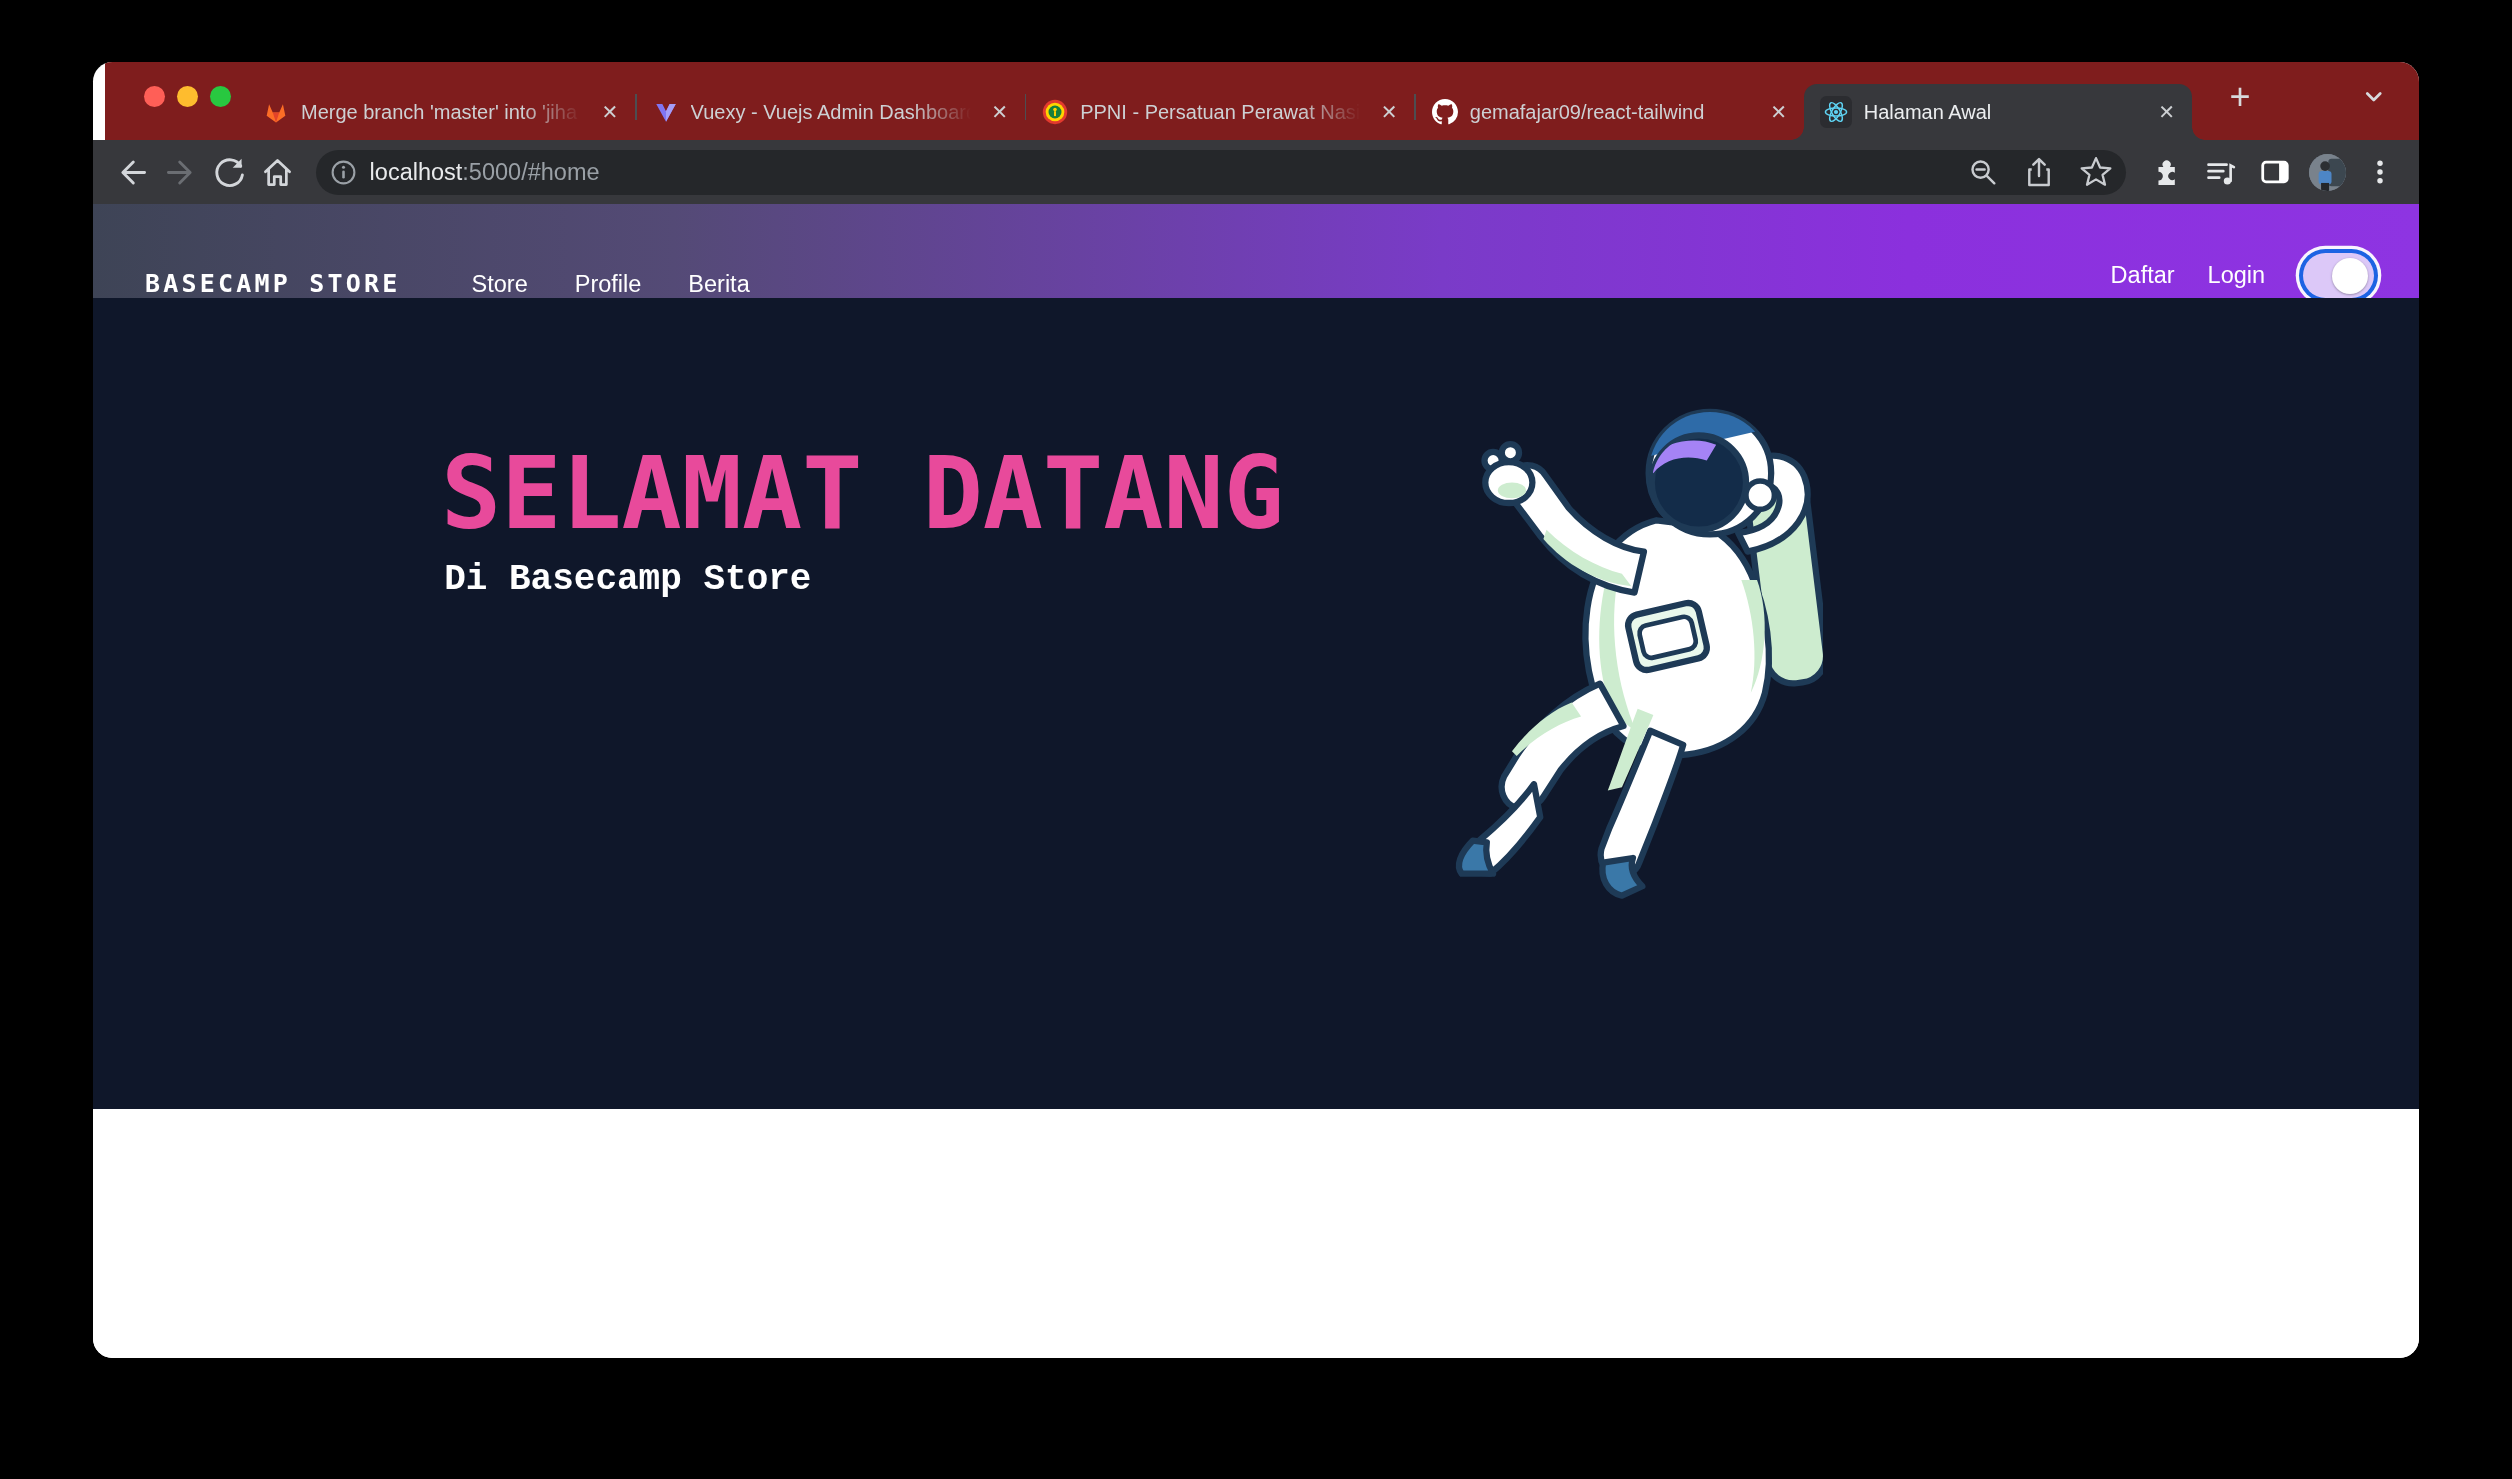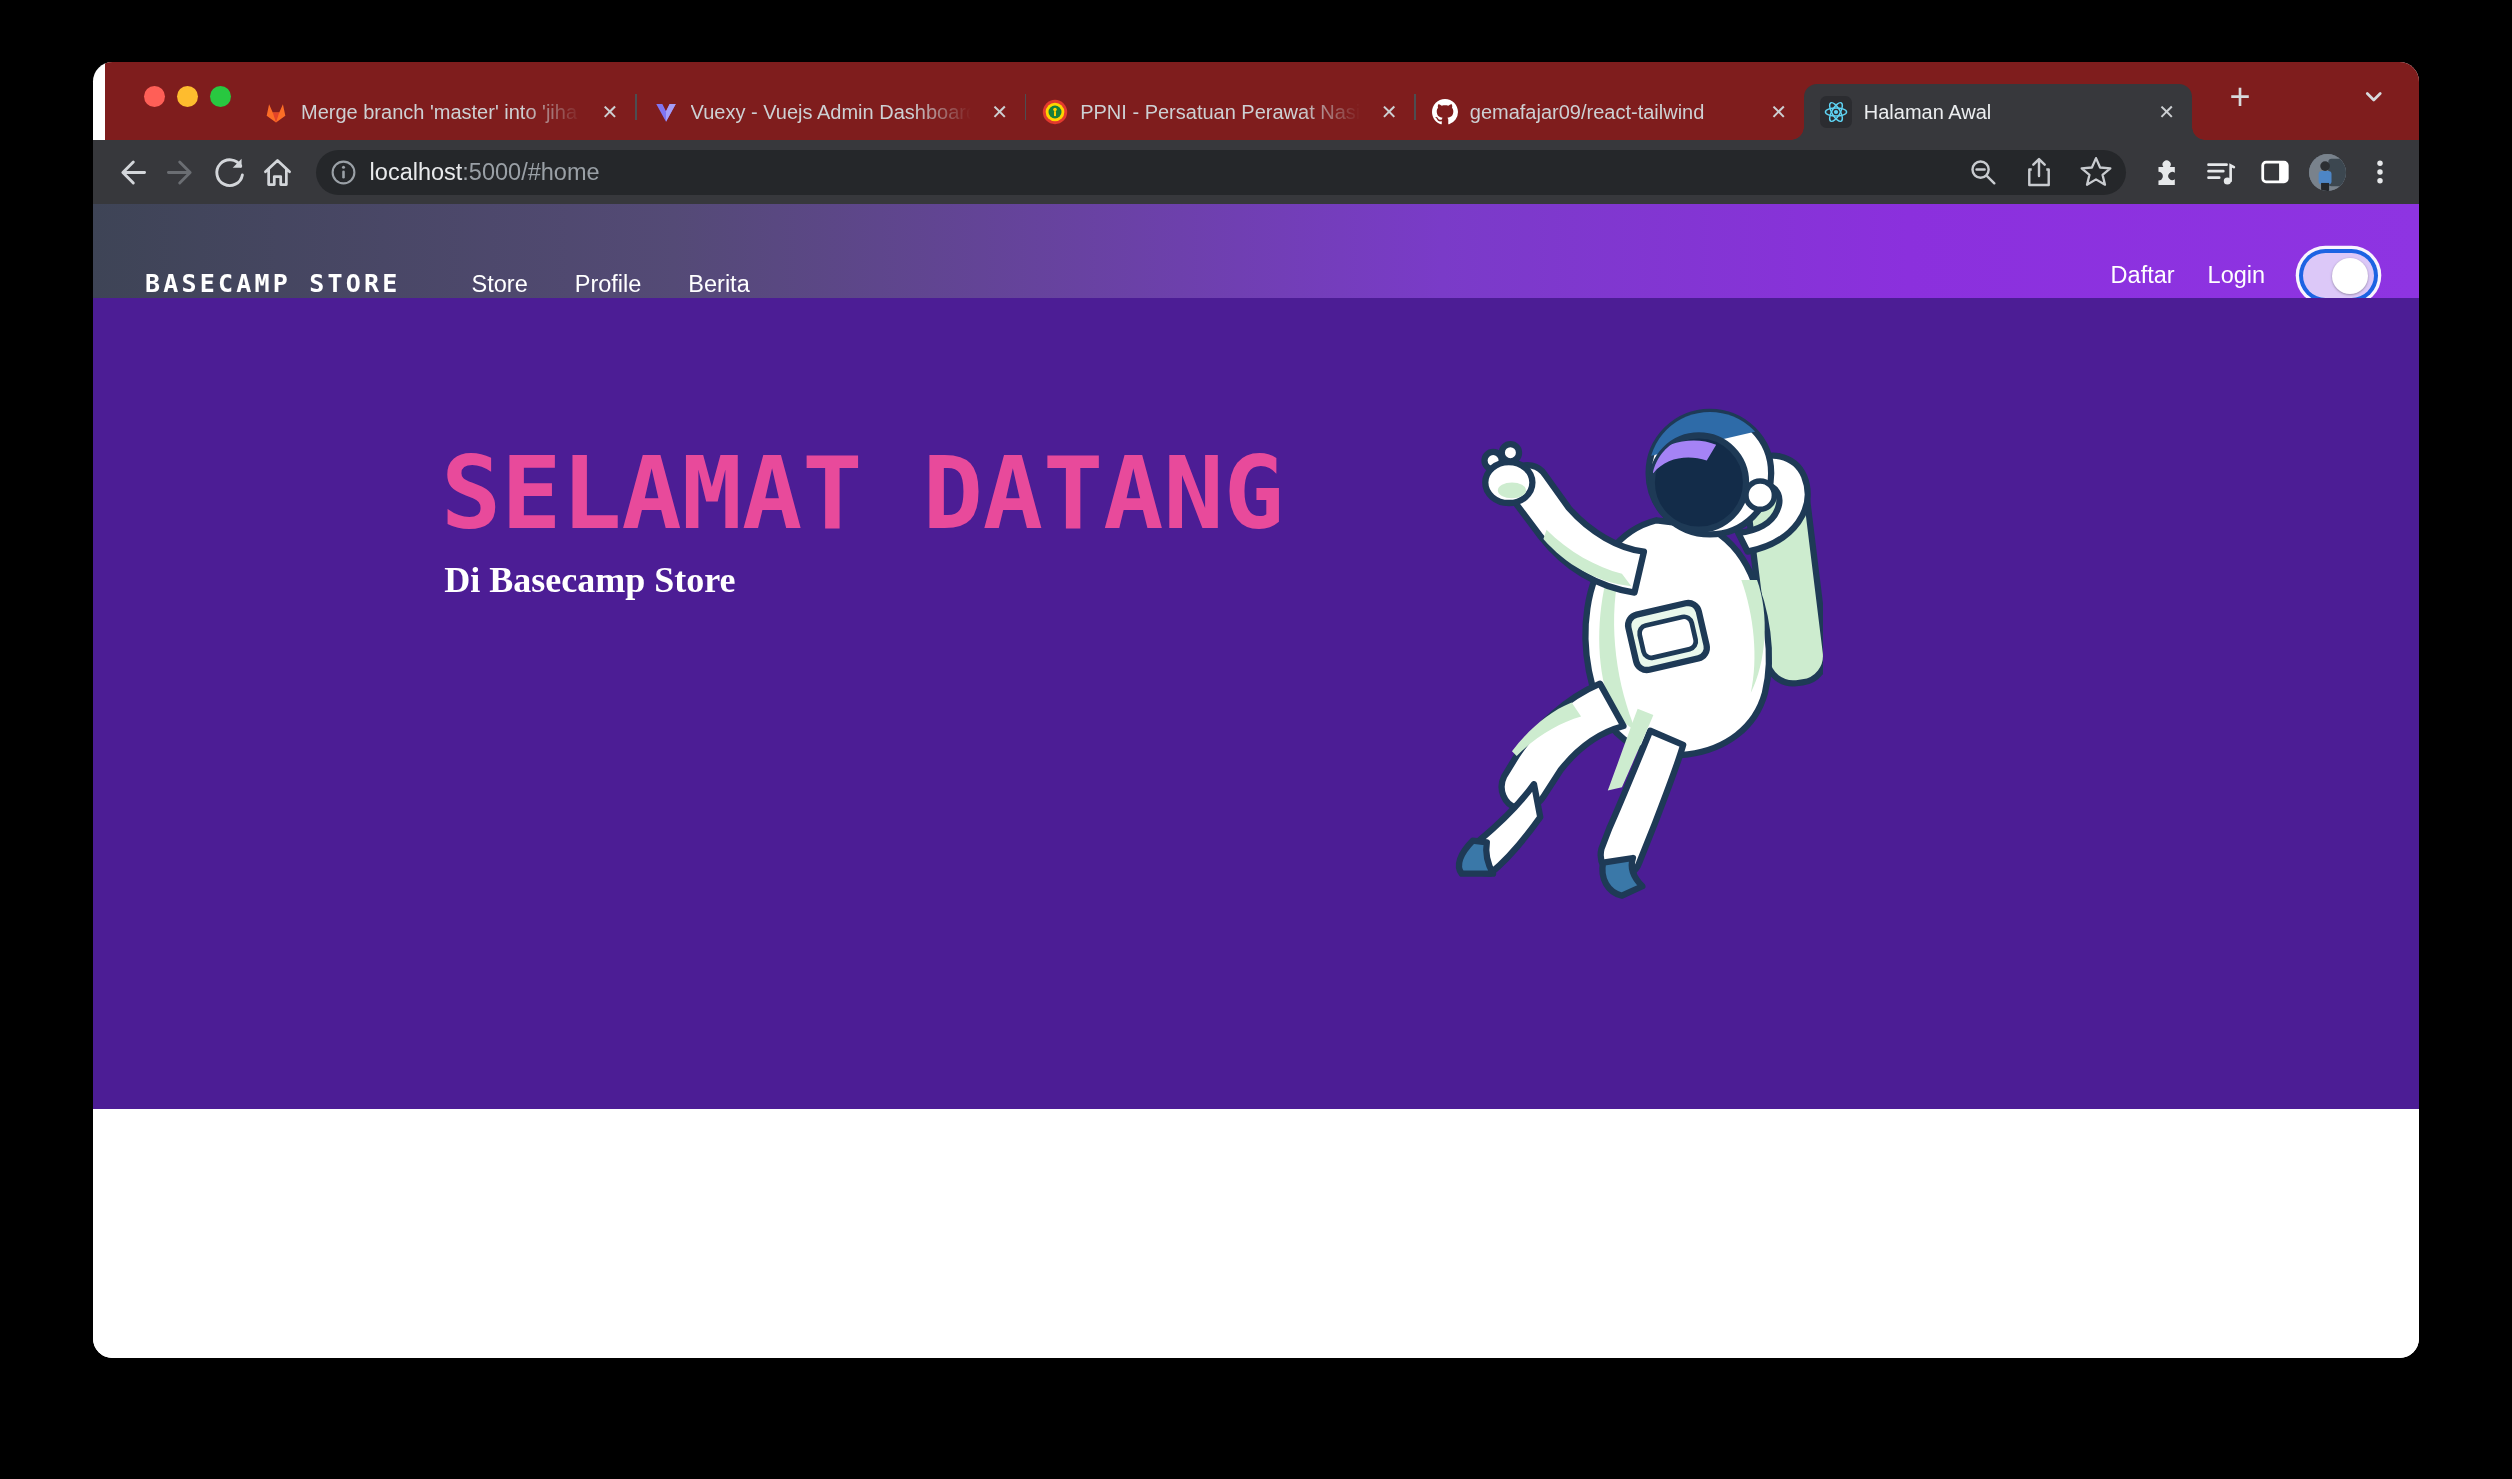--- a/index.html
+++ b/index.html
@@ -54,25 +54,25 @@
   .brand{margin-left:52px;font-family:"DejaVu Sans Mono",monospace;font-weight:bold;font-size:25px;
          letter-spacing:3.2px;white-space:nowrap;}
   .navlinks{display:flex;gap:47px;margin-left:71px;}
   .navlinks a,.navactions a{color:#fff;text-decoration:none;font-size:23.5px;}
   .navactions{margin-left:auto;display:flex;align-items:center;gap:33px;margin-right:45px;}
   .toggle{width:71px;height:45px;border-radius:23px;background:#dcc8f8;position:relative;flex:none;
           box-shadow:0 0 0 4px #1d63e3,0 0 0 7.3px rgba(255,255,255,.95);margin-left:4.9px;}
   .knob{position:absolute;top:4.9px;right:5.7px;width:36px;height:36px;border-radius:50%;background:#fff;
         box-shadow:0 0.8px 2.4px rgba(0,0,0,.35);}
 
-  .hero{height:811px;flex:none;background:#4c1d95;position:relative;overflow:hidden;}
+  .hero{height:811px;flex:none;background:#0f172a;position:relative;overflow:hidden;}
   .hero-text{position:absolute;left:348px;top:142px;}
   .hero-title{margin:0;font-family:"DejaVu Sans Mono",monospace;font-weight:bold;font-size:100px;
               line-height:1.08;color:#e84a9b;white-space:nowrap;}
-  .hero-sub{margin:11.3px 0 0 3.2px;font-family:Liberation Serif, serif;font-weight:bold;
+  .hero-sub{margin:11.3px 0 0 3.2px;font-family:Liberation Mono, monospace;font-weight:bold;
             font-size:36px;color:#fff;white-space:nowrap;}
   .astronaut{position:absolute;left:1353px;top:104px;width:377px;height:513px;}
 
   .products{flex:1;background:#fff;position:relative;}
   .prod-title{position:absolute;left:57px;top:18px;margin:0;font-size:44px;font-weight:bold;color:#8936e4;}
   .search{position:absolute;left:1762px;top:36px;width:508px;height:71px;display:flex;
           filter:drop-shadow(0 1.6px 2.4px rgba(15,23,42,.18));}
   .search input{flex:1;min-width:0;background:#f2f3f5;border:0;outline:none;border-radius:9.7px 0 0 9.7px;
           font-family:"DejaVu Sans Mono",monospace;font-size:25px;color:#3c4250;padding:0 23px;}
   .search input::placeholder{color:#8d94a3;}

